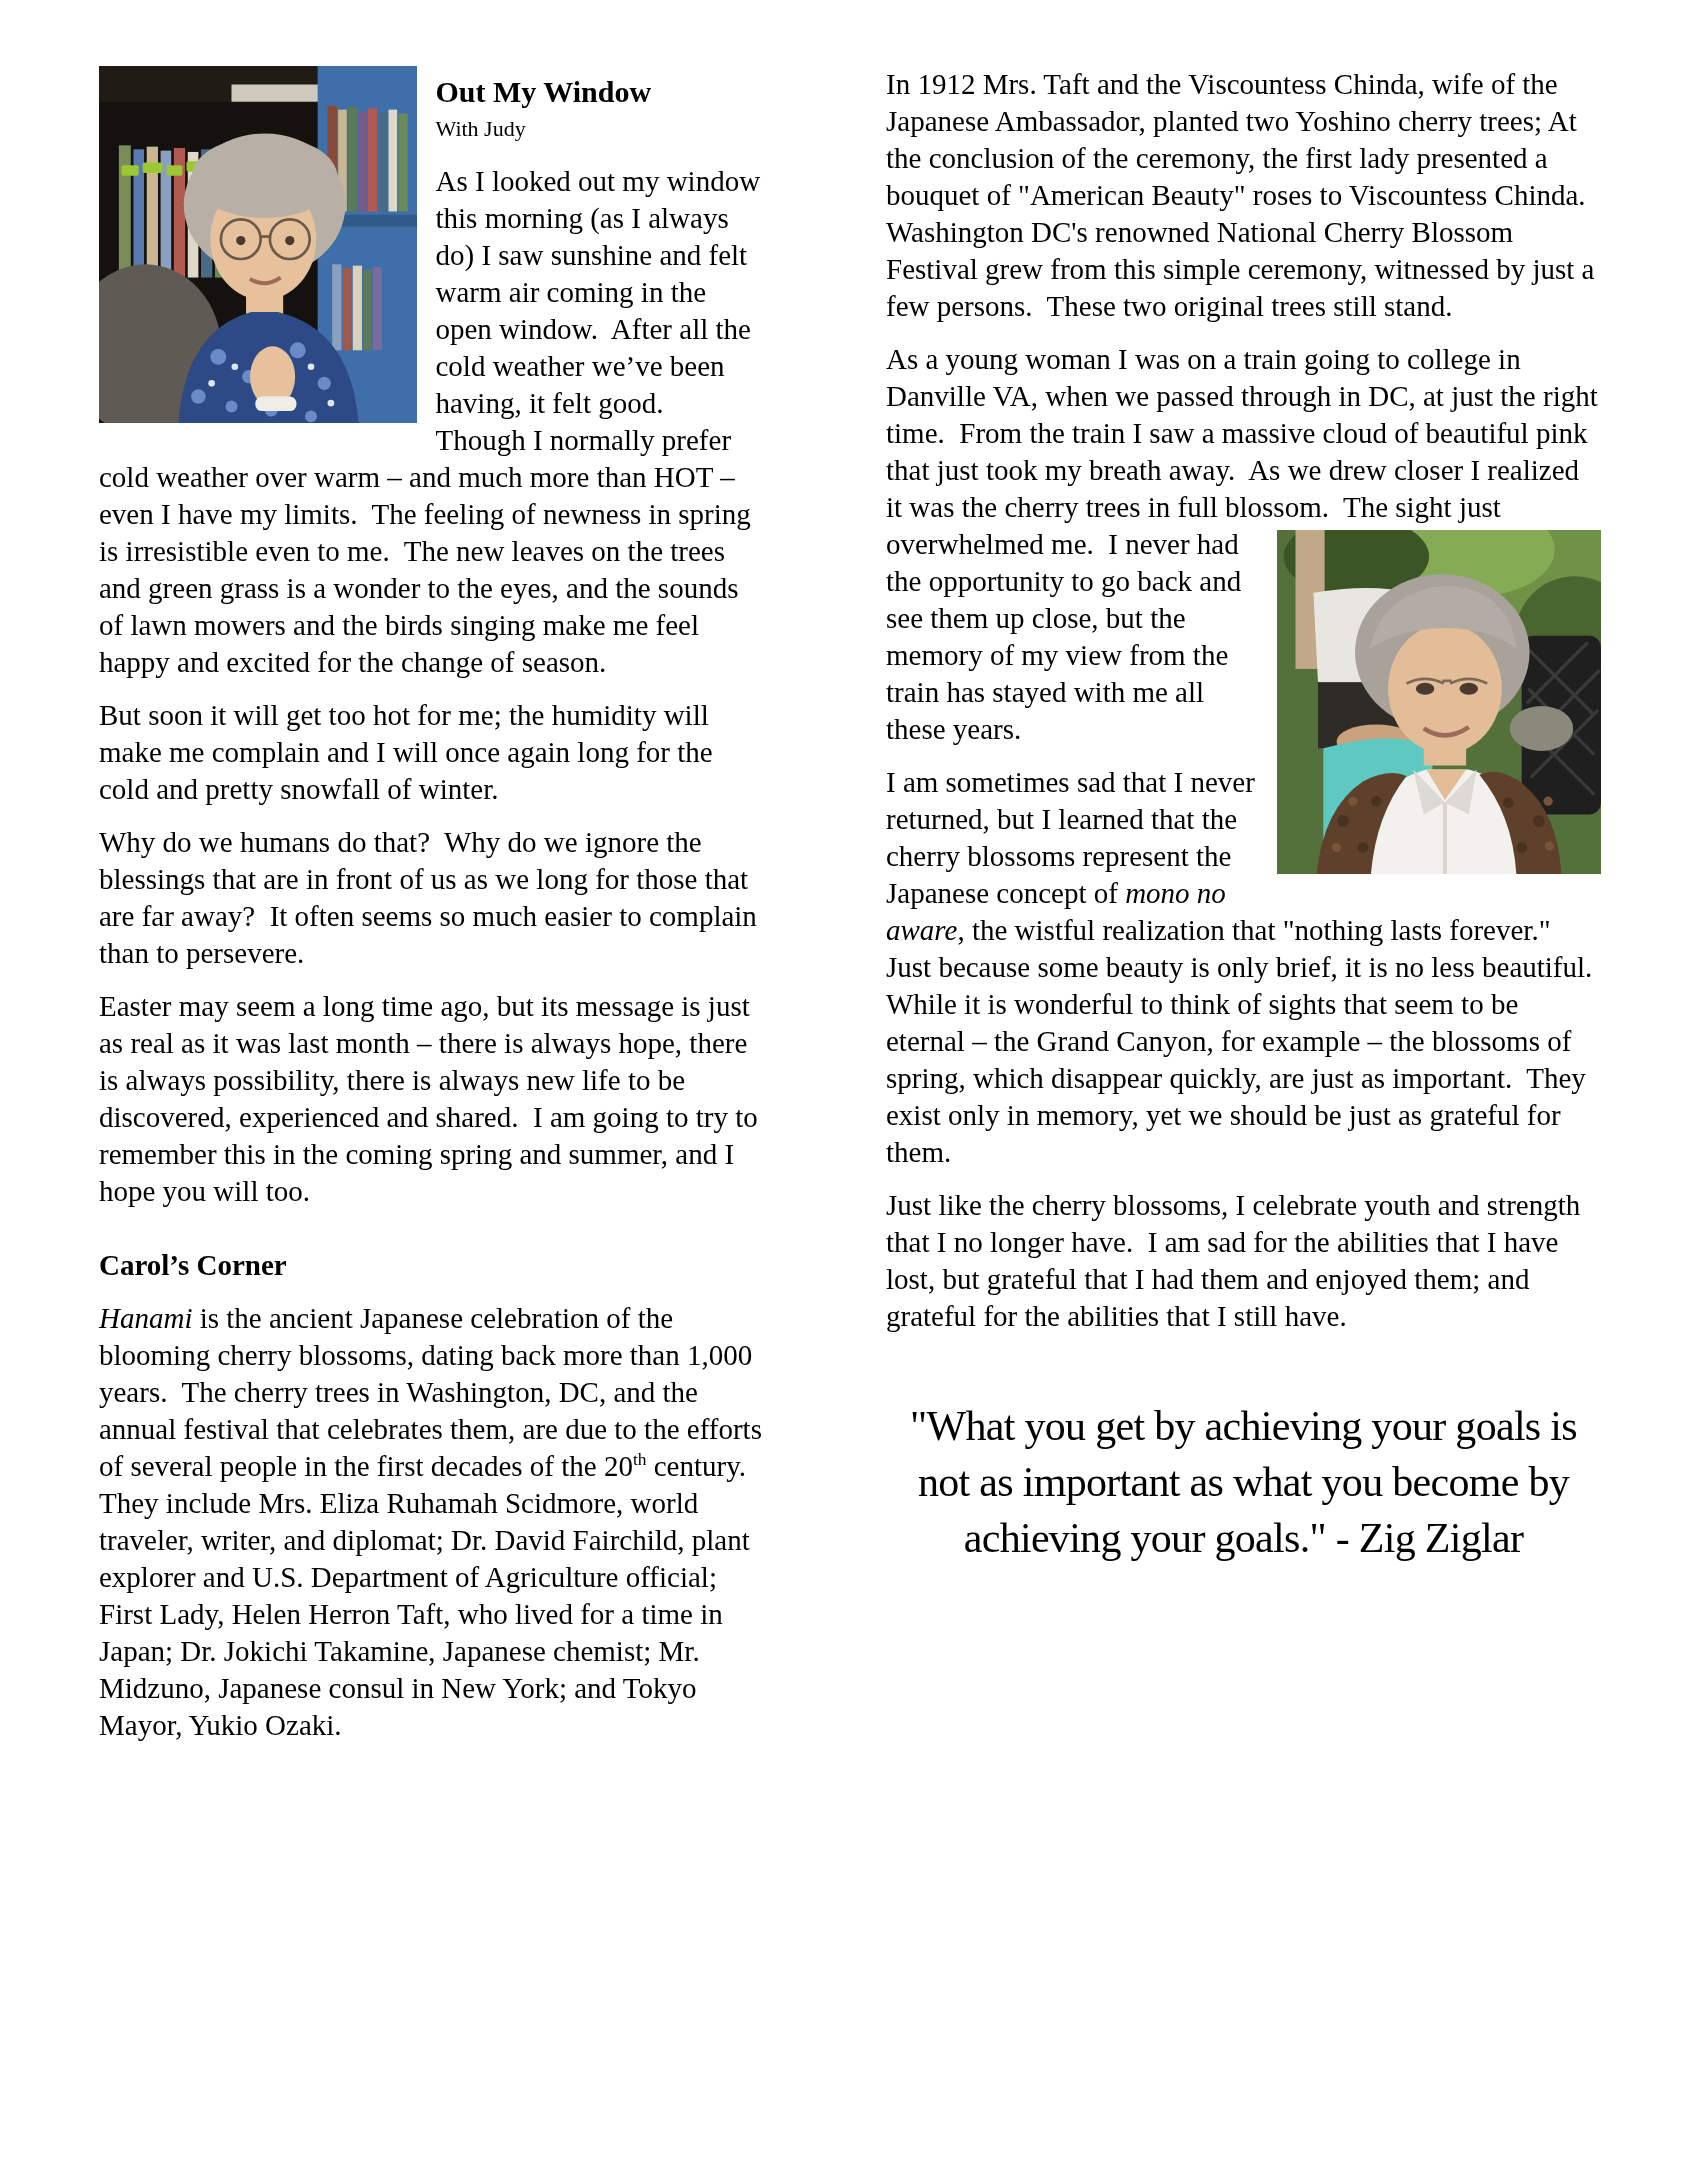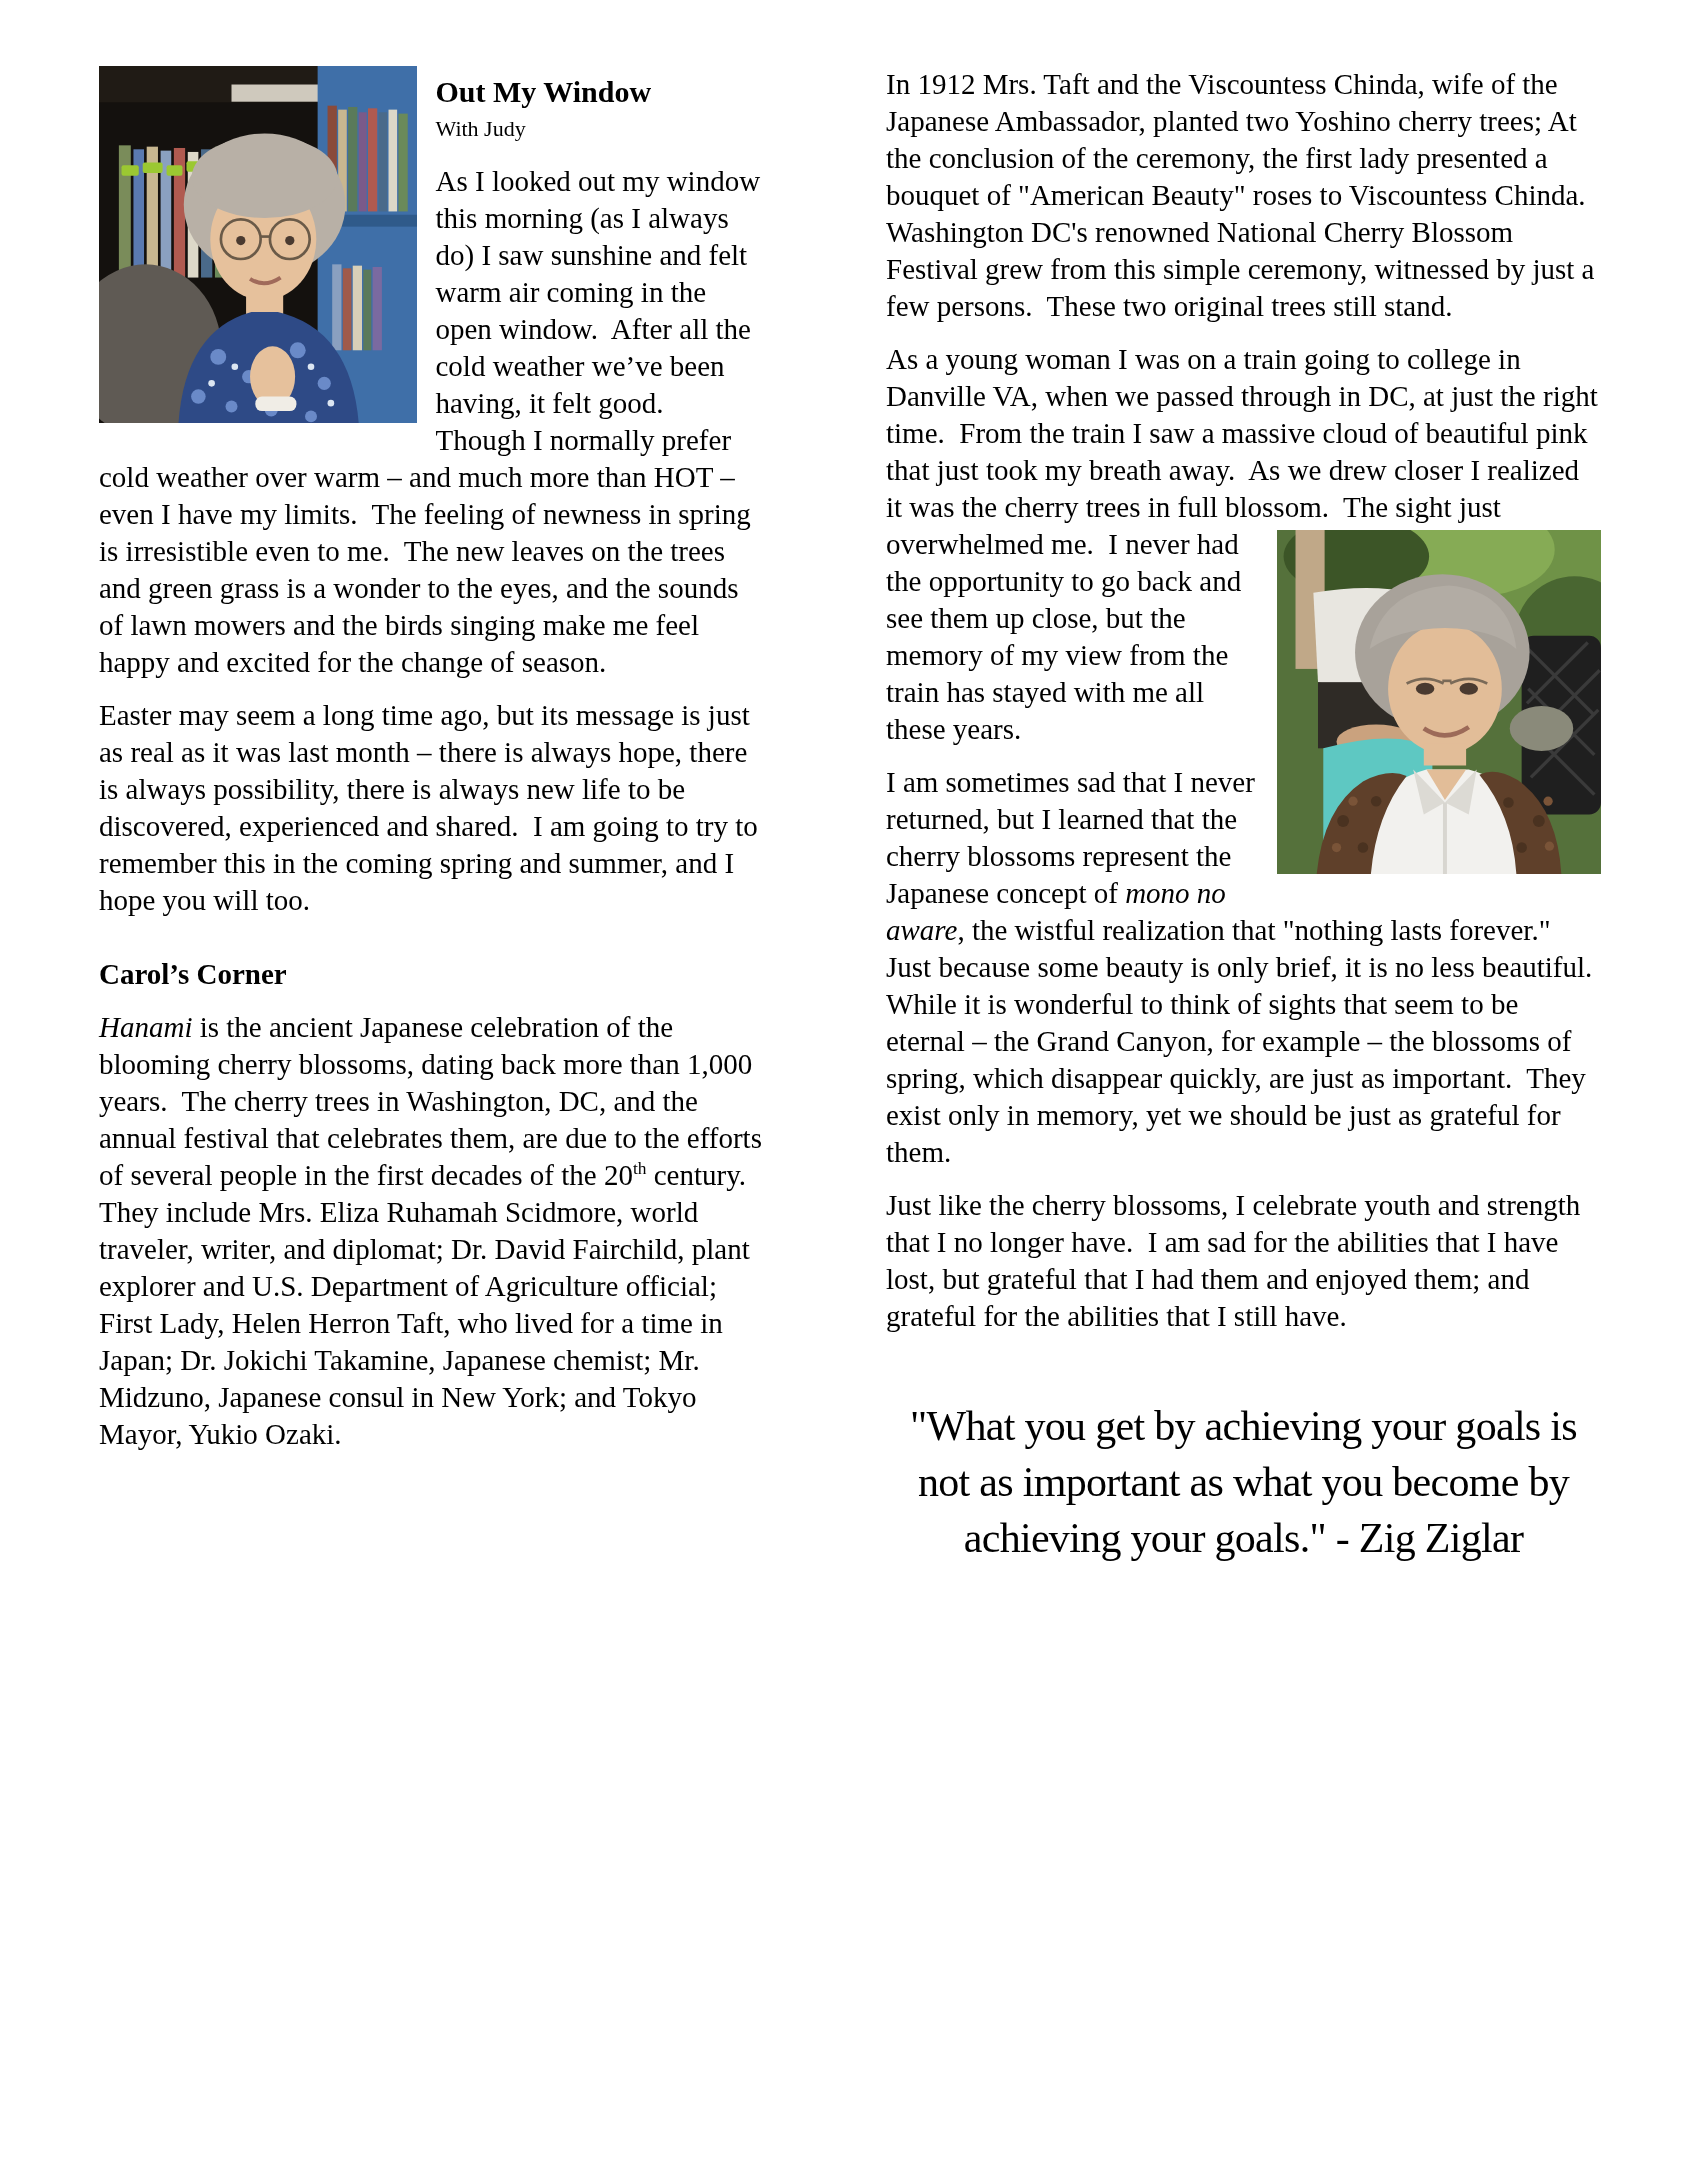--- a/index.html
+++ b/index.html
@@ -120,20 +120,22 @@
           </g>
           <ellipse cx="262" cy="470" rx="34" ry="46" fill="#e6c19c"></ellipse>
           <rect x="236" y="500" width="62" height="22" rx="10" fill="#f0ede6"></rect>
         </svg>
       </span>
 
       <h2 class="art-title">Out My Window</h2>
       <div class="byline">With Judy</div>
 
       <p class="para">As I looked out my window this morning (as I always do) I saw sunshine and felt warm air coming in the open window.  After all the cold weather we’ve been having, it felt good.  Though I normally prefer cold weather over warm – and much more than HOT – even I have my limits.  The feeling of newness in spring is irresistible even to me.  The new leaves on the trees and green grass is a wonder to the eyes, and the sounds of lawn mowers and the birds singing make me feel happy and excited for the change of season.</p>
+      <p class="para">But soon it will get too hot for me; the humidity will make me complain and I will once again long for the cold and pretty snowfall of winter.</p>
+      <p class="para">Why do we humans do that?  Why do we ignore the blessings that are in front of us as we long for those that are far away?  It often seems so much easier to complain than to persevere.</p>
       <p class="para">Easter may seem a long time ago, but its message is just as real as it was last month – there is always hope, there is always possibility, there is always new life to be discovered, experienced and shared.  I am going to try to remember this in the coming spring and summer, and I hope you will too.</p>
 
       <h3 class="sec-title">Carol’s Corner</h3>
 
       <p class="para"><em>Hanami</em><span> is the ancient Japanese celebration of the blooming cherry blossoms, dating back more than 1,000 years.  The cherry trees in Washington, DC, and the annual festival that celebrates them, are due to the efforts of several people in the first decades of the 20</span><sup>th</sup><span> century.  They include Mrs. Eliza Ruhamah Scidmore, world traveler, writer, and diplomat; Dr. David Fairchild, plant explorer and U.S. Department of Agriculture official; First Lady, Helen Herron Taft, who lived for a time in Japan; Dr. Jokichi Takamine, Japanese chemist; Mr. Midzuno, Japanese consul in New York; and Tokyo Mayor, Yukio Ozaki.</span></p>
     </div>
 
     <div class="col right">
 
       <p class="para">In 1912 Mrs. Taft and the Viscountess Chinda, wife of the Japanese Ambassador, planted two Yoshino cherry trees; At the conclusion of the ceremony, the first lady presented a bouquet of "American Beauty" roses to Viscountess Chinda.  Washington DC's renowned National Cherry Blossom Festival grew from this simple ceremony, witnessed by just a few persons.  These two original trees still stand.</p>

